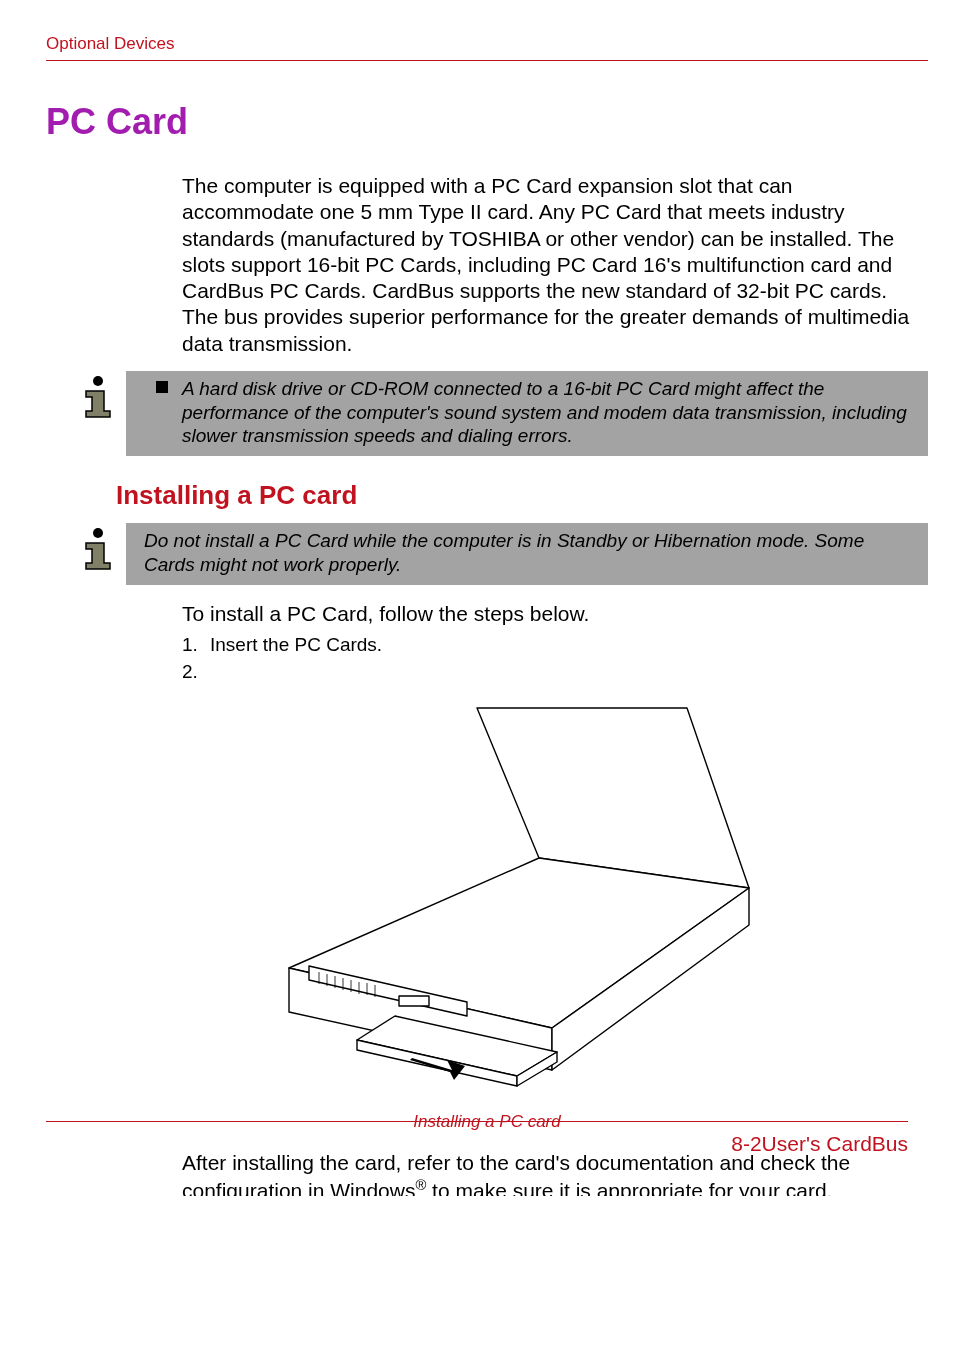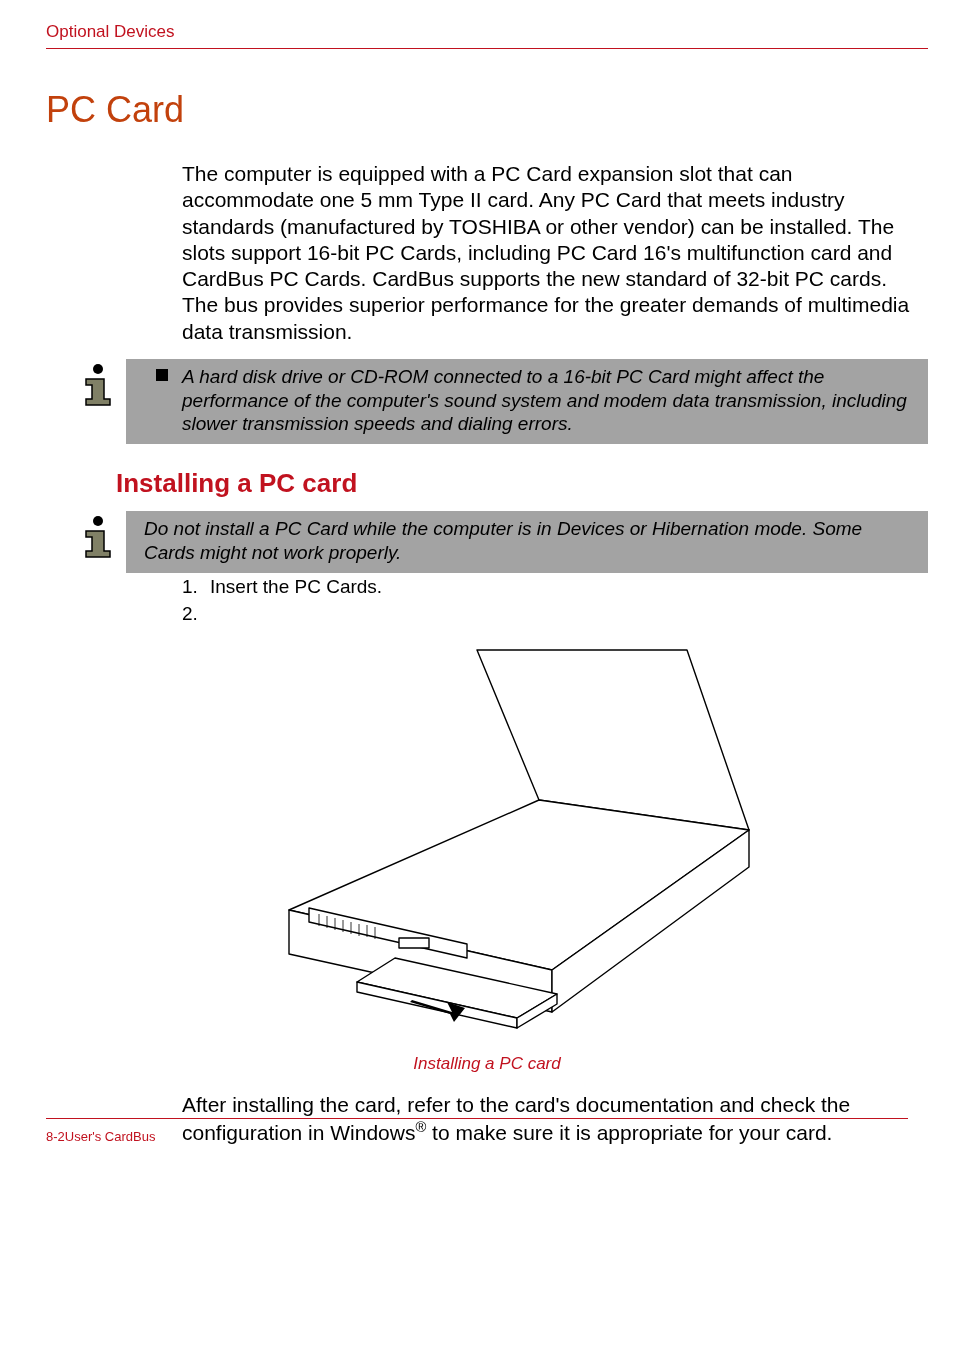--- a/index.html
+++ b/index.html
@@ -8,33 +8,34 @@
     background: #ffffff;
     font-family: Arial, Helvetica, sans-serif;
     color: #000000;
   }
   .page {
     width: 954px;
     height: 1184px;
     position: relative;
     box-sizing: border-box;
     padding: 22px 26px 30px 46px;
+    margin-top: 12px;
   }
   .header-line {
     border-bottom: 1.5px solid #c1121f;
     padding-bottom: 6px;
     margin-bottom: 40px;
   }
   .header-text {
     color: #c1121f;
     font-size: 17px;
   }
   .heading-1 {
-    color: #c2410c;
-    font-weight: normal;
+    color: #a21caf;
+    font-weight: bold;
     font-size: 36px;
     margin: 0 0 30px 0;
   }
   .heading-2 {
     color: #c1121f;
     font-weight: bold;
     font-size: 26px;
     margin: 24px 0 12px 70px;
   }
   .body-para {
@@ -100,23 +101,23 @@
     margin: 8px 0 18px 0;
   }
   .footer {
     position: absolute;
     left: 46px;
     right: 46px;
     bottom: 40px;
     border-top: 1.5px solid #c1121f;
     padding-top: 10px;
     display: flex;
-    justify-content: flex-start;
-    color: #c1121f;
-    font-size: 13px;
+    justify-content: flex-end;
+    color: #c1121f;
+    font-size: 21px;
   }
   sup { font-size: 0.7em; }
 </style>
 </head>
 <body>
 
 <div class="page">
 
   <div class="header-line">
     <span class="header-text">Optional Devices</span>
@@ -142,23 +143,24 @@
 
 
   <div class="note-box" style="padding-left:18px;">
     <span class="note-icon">
       <svg viewBox="0 0 44 46">
         <circle cx="22" cy="6" r="5" fill="#000"></circle>
         <path d="M10 16 H28 V36 H34 V42 H10 V36 H16 V22 H10 Z" fill="#808066"></path>
         <path d="M10 16 H28 V36 H34 V42 H10 V36 H16 V22 H10 Z" fill="none" stroke="#000" stroke-width="1.5"></path>
       </svg>
     </span>
-    <span>Do not install a PC Card while the computer is in Devices or Hibernation mode. Some Cards might not work properly.</span>
-  </div>
-
+    <span>Do not install a PC Card while the computer is in Standby or Hibernation mode. Some Cards might not work properly.</span>
+  </div>
+
+  <p class="body-para" style="margin-top:16px; margin-bottom:4px;">To install a PC Card, follow the steps below.</p>
 
   <div class="ol">
     <div class="item">
       <span class="num">1.</span>
       <span>Insert the PC Cards.</span>
     </div>
     <div class="item">
       <span class="num">2.</span>
     </div>
   </div>

